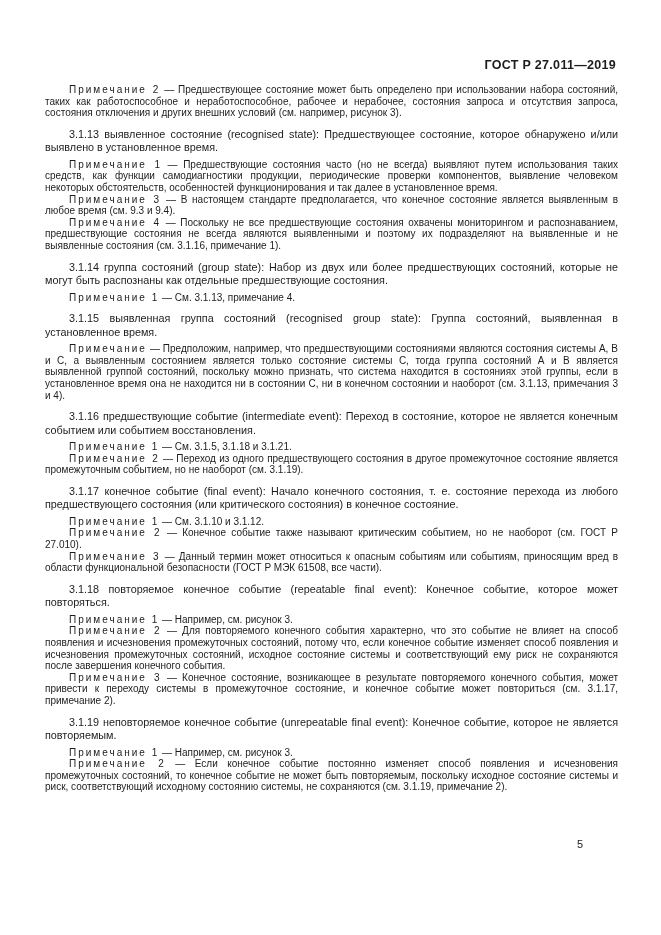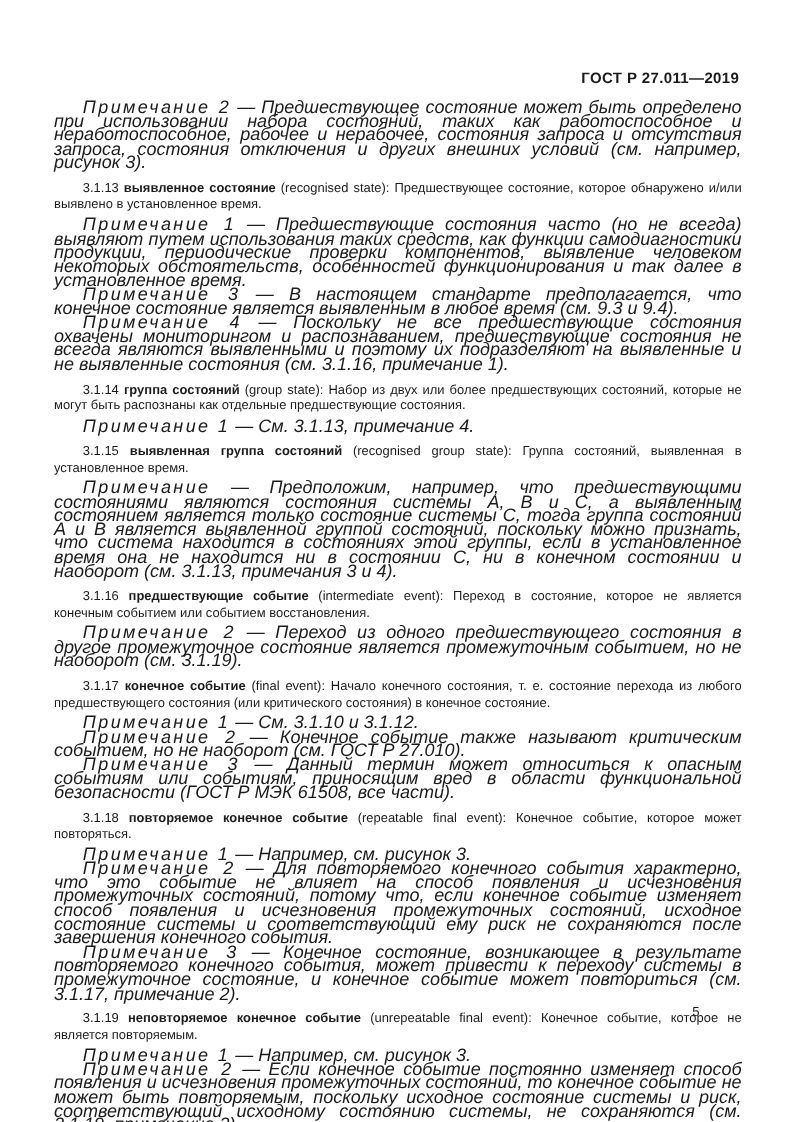--- a/index.html
+++ b/index.html
@@ -34,28 +34,27 @@
     width: 573px;
   }
   p { margin: 0; }
   .def {
     font-size: 10.8px;
     line-height: 13.5px;
     text-align: justify;
     text-indent: 24px;
     margin: 9px 0 4px 0;
   }
-  .def-term { font-weight: bold; }
+  .def-term { font-weight: normal; }
   .note {
-    font-size: 15px;
+    font-size: 10px;
     line-height: 11.6px;
     text-align: justify;
     text-indent: 24px;
     margin: 0;
-    font-style: italic;
   }
   .note-label { letter-spacing: 2px; }
   .page-number {
     position: absolute;
     top: 838px;
     left: 45px;
     width: 538px;
     text-align: right;
     font-size: 11px;
   }
@@ -70,20 +69,21 @@
       <p class="note"><span class="note-label">Примечание 2</span> <span class="note-text">— Предшествующее состояние может быть определено при использовании набора состояний, таких как работоспособное и неработоспособное, рабочее и нерабочее, состояния запроса и отсутствия запроса, состояния отключения и других внешних условий (см. например, рисунок 3).</span></p>
       <p class="def"><span class="def-num">3.1.13</span> <b class="def-term">выявленное состояние</b> <span class="def-body">(recognised state): Предшествующее состояние, которое обнаружено и/или выявлено в установленное время.</span></p>
       <p class="note"><span class="note-label">Примечание 1</span> <span class="note-text">— Предшествующие состояния часто (но не всегда) выявляют путем использования таких средств, как функции самодиагностики продукции, периодические проверки компонентов, выявление человеком некоторых обстоятельств, особенностей функционирования и так далее в установленное время.</span></p>
       <p class="note"><span class="note-label">Примечание 3</span> <span class="note-text">— В настоящем стандарте предполагается, что конечное состояние является выявленным в любое время (см. 9.3 и 9.4).</span></p>
       <p class="note"><span class="note-label">Примечание 4</span> <span class="note-text">— Поскольку не все предшествующие состояния охвачены мониторингом и распознаванием, предшествующие состояния не всегда являются выявленными и поэтому их подразделяют на выявленные и не выявленные состояния (см. 3.1.16, примечание 1).</span></p>
       <p class="def"><span class="def-num">3.1.14</span> <b class="def-term">группа состояний</b> <span class="def-body">(group state): Набор из двух или более предшествующих состояний, которые не могут быть распознаны как отдельные предшествующие состояния.</span></p>
       <p class="note"><span class="note-label">Примечание 1</span> <span class="note-text">— См. 3.1.13, примечание 4.</span></p>
       <p class="def"><span class="def-num">3.1.15</span> <b class="def-term">выявленная группа состояний</b> <span class="def-body">(recognised group state): Группа состояний, выявленная в установленное время.</span></p>
       <p class="note"><span class="note-label">Примечание</span> <span class="note-text">— Предположим, например, что предшествующими состояниями являются состояния системы А, В и С, а выявленным состоянием является только состояние системы С, тогда группа состояний А и В является выявленной группой состояний, поскольку можно признать, что система находится в состояниях этой группы, если в установленное время она не находится ни в состоянии С, ни в конечном состоянии и наоборот (см. 3.1.13, примечания 3 и 4).</span></p>
       <p class="def"><span class="def-num">3.1.16</span> <b class="def-term">предшествующие событие</b> <span class="def-body">(intermediate event): Переход в состояние, которое не является конечным событием или событием восстановления.</span></p>
+      <p class="note"><span class="note-label">Примечание 1</span> <span class="note-text">— См. 3.1.5, 3.1.18 и 3.1.21.</span></p>
       <p class="note"><span class="note-label">Примечание 2</span> <span class="note-text">— Переход из одного предшествующего состояния в другое промежуточное состояние является промежуточным событием, но не наоборот (см. 3.1.19).</span></p>
       <p class="def"><span class="def-num">3.1.17</span> <b class="def-term">конечное событие</b> <span class="def-body">(final event): Начало конечного состояния, т. е. состояние перехода из любого предшествующего состояния (или критического состояния) в конечное состояние.</span></p>
       <p class="note"><span class="note-label">Примечание 1</span> <span class="note-text">— См. 3.1.10 и 3.1.12.</span></p>
       <p class="note"><span class="note-label">Примечание 2</span> <span class="note-text">— Конечное событие также называют критическим событием, но не наоборот (см. ГОСТ Р 27.010).</span></p>
       <p class="note"><span class="note-label">Примечание 3</span> <span class="note-text">— Данный термин может относиться к опасным событиям или событиям, приносящим вред в области функциональной безопасности (ГОСТ Р МЭК 61508, все части).</span></p>
       <p class="def"><span class="def-num">3.1.18</span> <b class="def-term">повторяемое конечное событие</b> <span class="def-body">(repeatable final event): Конечное событие, которое может повторяться.</span></p>
       <p class="note"><span class="note-label">Примечание 1</span> <span class="note-text">— Например, см. рисунок 3.</span></p>
       <p class="note"><span class="note-label">Примечание 2</span> <span class="note-text">— Для повторяемого конечного события характерно, что это событие не влияет на способ появления и исчезновения промежуточных состояний, потому что, если конечное событие изменяет способ появления и исчезновения промежуточных состояний, исходное состояние системы и соответствующий ему риск не сохраняются после завершения конечного события.</span></p>
       <p class="note"><span class="note-label">Примечание 3</span> <span class="note-text">— Конечное состояние, возникающее в результате повторяемого конечного события, может привести к переходу системы в промежуточное состояние, и конечное событие может повториться (см. 3.1.17, примечание 2).</span></p>
       <p class="def"><span class="def-num">3.1.19</span> <b class="def-term">неповторяемое конечное событие</b> <span class="def-body">(unrepeatable final event): Конечное событие, которое не является повторяемым.</span></p>

